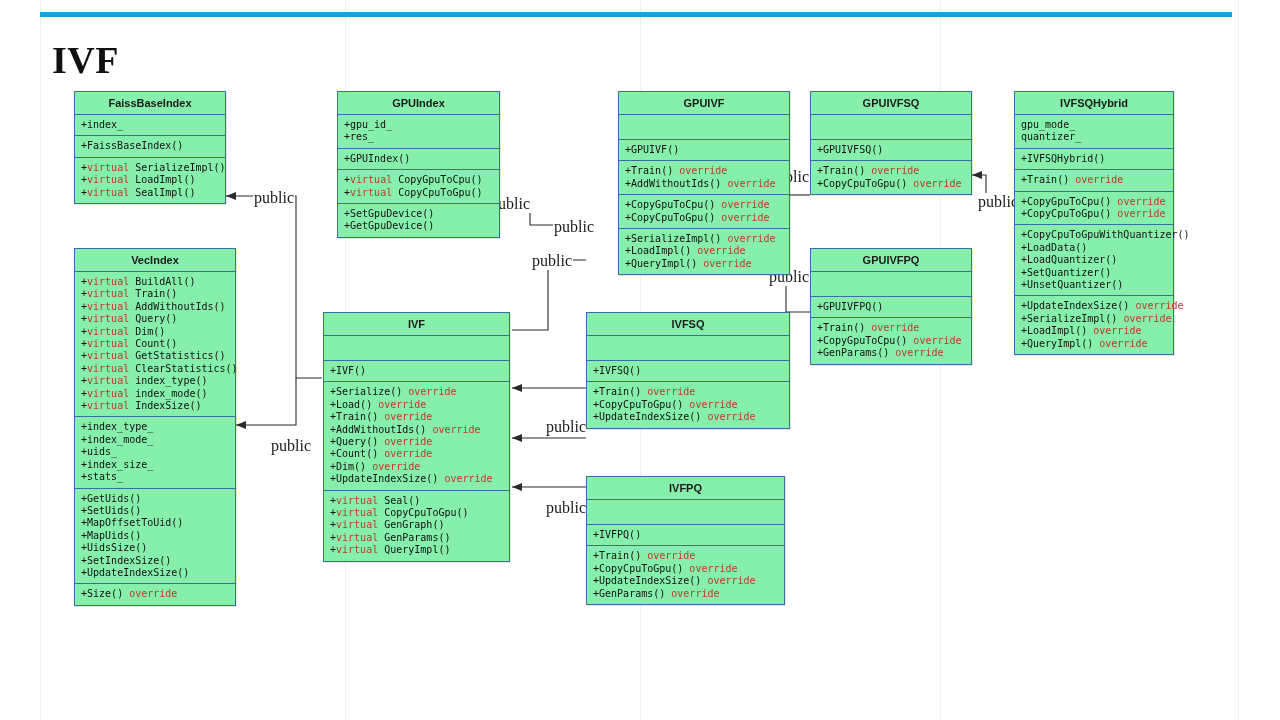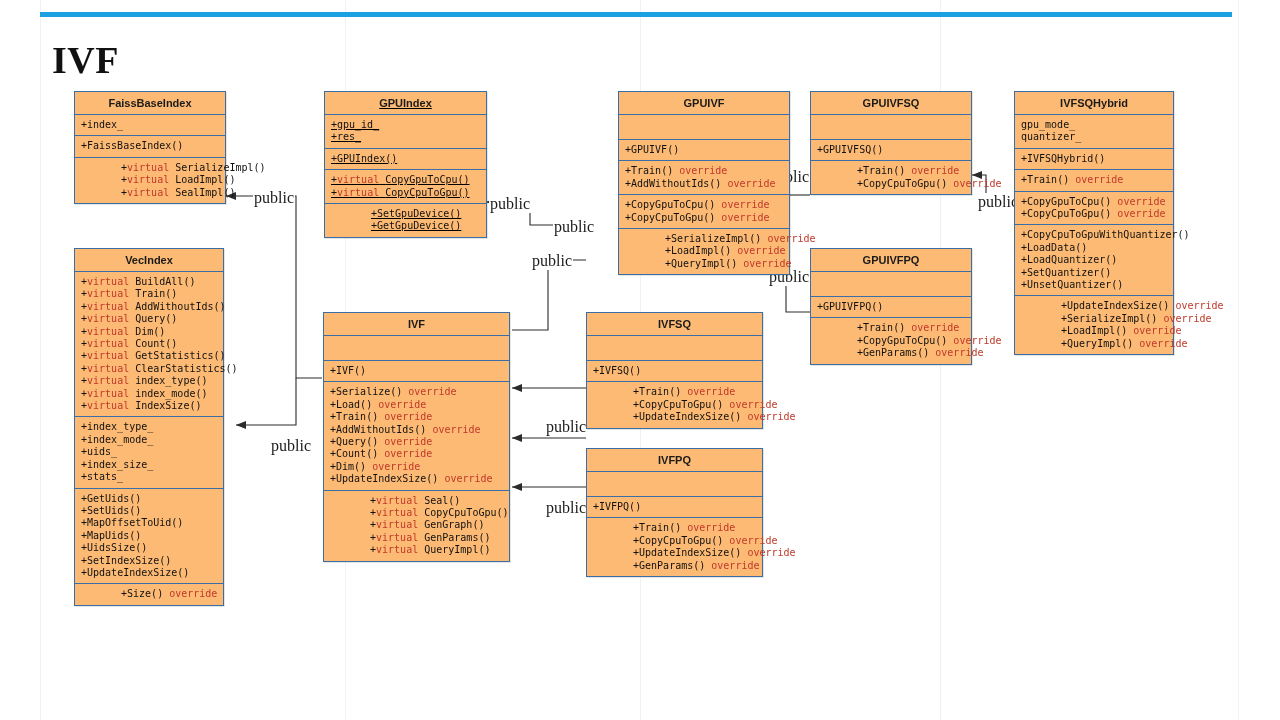--- a/index.html
+++ b/index.html
@@ -14,39 +14,39 @@
   .topbar{position:absolute;left:40px;top:12px;width:1192px;height:5px;background:#1ba1e2;}
   .title{
     position:absolute;left:52px;top:38px;
     font-size:38px;font-weight:bold;color:#111111;letter-spacing:0.5px;
     font-family:"Liberation Serif", serif;
   }
   .wm{position:absolute;left:40px;top:648px;font-size:13px;color:#f2f4f7;}
 
   .box{
     position:absolute;
-    background:#fdba74;
+    background:#86efac;
     border:1px solid #3b6ea5;
     box-sizing:border-box;
     box-shadow:1px 1px 0 rgba(0,0,0,0.10);
   }
   .box .hdr{
     text-align:center;
     font-size:11px;
     font-weight:bold;
     color:#1a1a1a;
     padding:5px 2px 5px 2px;
     border-bottom:1px solid #3b6ea5;
     font-family:"Liberation Sans", sans-serif;
   }
   .sect{
     border-bottom:1px solid #3b6ea5;
     padding:4px 6px 4px 6px;
   }
-  .sect:last-child{border-bottom:none;margin-left:40px;}
+  .sect:last-child{border-bottom:none;}
   .sect.empty{min-height:14px;padding:5px 6px;}
   .mem{
     font-family:"DejaVu Sans Mono", monospace;
     font-size:10px;
     line-height:12.4px;
     color:#111111;
     white-space:pre;
   }
   .v{color:#c0392b;}
   .o{color:#c0392b;}
@@ -128,21 +128,21 @@
   <div class="sect">
     <div class="mem">+FaissBaseIndex()</div>
   </div>
   <div class="sect">
     <div class="mem">+<span class="v">virtual</span> <span>SerializeImpl()</span></div>
     <div class="mem">+<span class="v">virtual</span> <span>LoadImpl()</span></div>
     <div class="mem">+<span class="v">virtual</span> <span>SealImpl()</span></div>
   </div>
 </div>
 
-<div class="box" style="left:74px;top:248px;width:150px;">
+<div class="box" style="left:74px;top:248px;width:162px;">
   <div class="hdr">VecIndex</div>
   <div class="sect">
     <div class="mem">+<span class="v">virtual</span> <span>BuildAll()</span></div>
     <div class="mem">+<span class="v">virtual</span> <span>Train()</span></div>
     <div class="mem">+<span class="v">virtual</span> <span>AddWithoutIds()</span></div>
     <div class="mem">+<span class="v">virtual</span> <span>Query()</span></div>
     <div class="mem">+<span class="v">virtual</span> <span>Dim()</span></div>
     <div class="mem">+<span class="v">virtual</span> <span>Count()</span></div>
     <div class="mem">+<span class="v">virtual</span> <span>GetStatistics()</span></div>
     <div class="mem">+<span class="v">virtual</span> <span>ClearStatistics()</span></div>
@@ -164,21 +164,21 @@
     <div class="mem">+<span>MapUids()</span></div>
     <div class="mem">+<span>UidsSize()</span></div>
     <div class="mem">+<span>SetIndexSize()</span></div>
     <div class="mem">+<span>UpdateIndexSize()</span></div>
   </div>
   <div class="sect">
     <div class="mem">+<span>Size()</span> <span class="o">override</span></div>
   </div>
 </div>
 
-<div class="box" style="left:324px;top:91px;width:163px;text-decoration:underline;">
+<div class="box" style="left:337px;top:91px;width:163px;">
   <div class="hdr">GPUIndex</div>
   <div class="sect">
     <div class="mem">+gpu_id_</div>
     <div class="mem">+res_</div>
   </div>
   <div class="sect">
     <div class="mem">+GPUIndex()</div>
   </div>
   <div class="sect">
     <div class="mem">+<span class="v">virtual</span> <span>CopyGpuToCpu()</span></div>
@@ -229,34 +229,34 @@
     <div class="mem">+<span>CopyGpuToCpu()</span> <span class="o">override</span></div>
     <div class="mem">+<span>CopyCpuToGpu()</span> <span class="o">override</span></div>
   </div>
   <div class="sect">
     <div class="mem">+<span>SerializeImpl()</span> <span class="o">override</span></div>
     <div class="mem">+<span>LoadImpl()</span> <span class="o">override</span></div>
     <div class="mem">+<span>QueryImpl()</span> <span class="o">override</span></div>
   </div>
 </div>
 
-<div class="box" style="left:586px;top:312px;width:177px;">
+<div class="box" style="left:586px;top:312px;width:204px;">
   <div class="hdr">IVFSQ</div>
   <div class="sect empty"></div>
   <div class="sect">
     <div class="mem">+IVFSQ()</div>
   </div>
   <div class="sect">
     <div class="mem">+<span>Train()</span> <span class="o">override</span></div>
     <div class="mem">+<span>CopyCpuToGpu()</span> <span class="o">override</span></div>
     <div class="mem">+<span>UpdateIndexSize()</span> <span class="o">override</span></div>
   </div>
 </div>
 
-<div class="box" style="left:586px;top:448px;width:177px;">
+<div class="box" style="left:586px;top:476px;width:199px;">
   <div class="hdr">IVFPQ</div>
   <div class="sect empty"></div>
   <div class="sect">
     <div class="mem">+IVFPQ()</div>
   </div>
   <div class="sect">
     <div class="mem">+<span>Train()</span> <span class="o">override</span></div>
     <div class="mem">+<span>CopyCpuToGpu()</span> <span class="o">override</span></div>
     <div class="mem">+<span>UpdateIndexSize()</span> <span class="o">override</span></div>
     <div class="mem">+<span>GenParams()</span> <span class="o">override</span></div>

